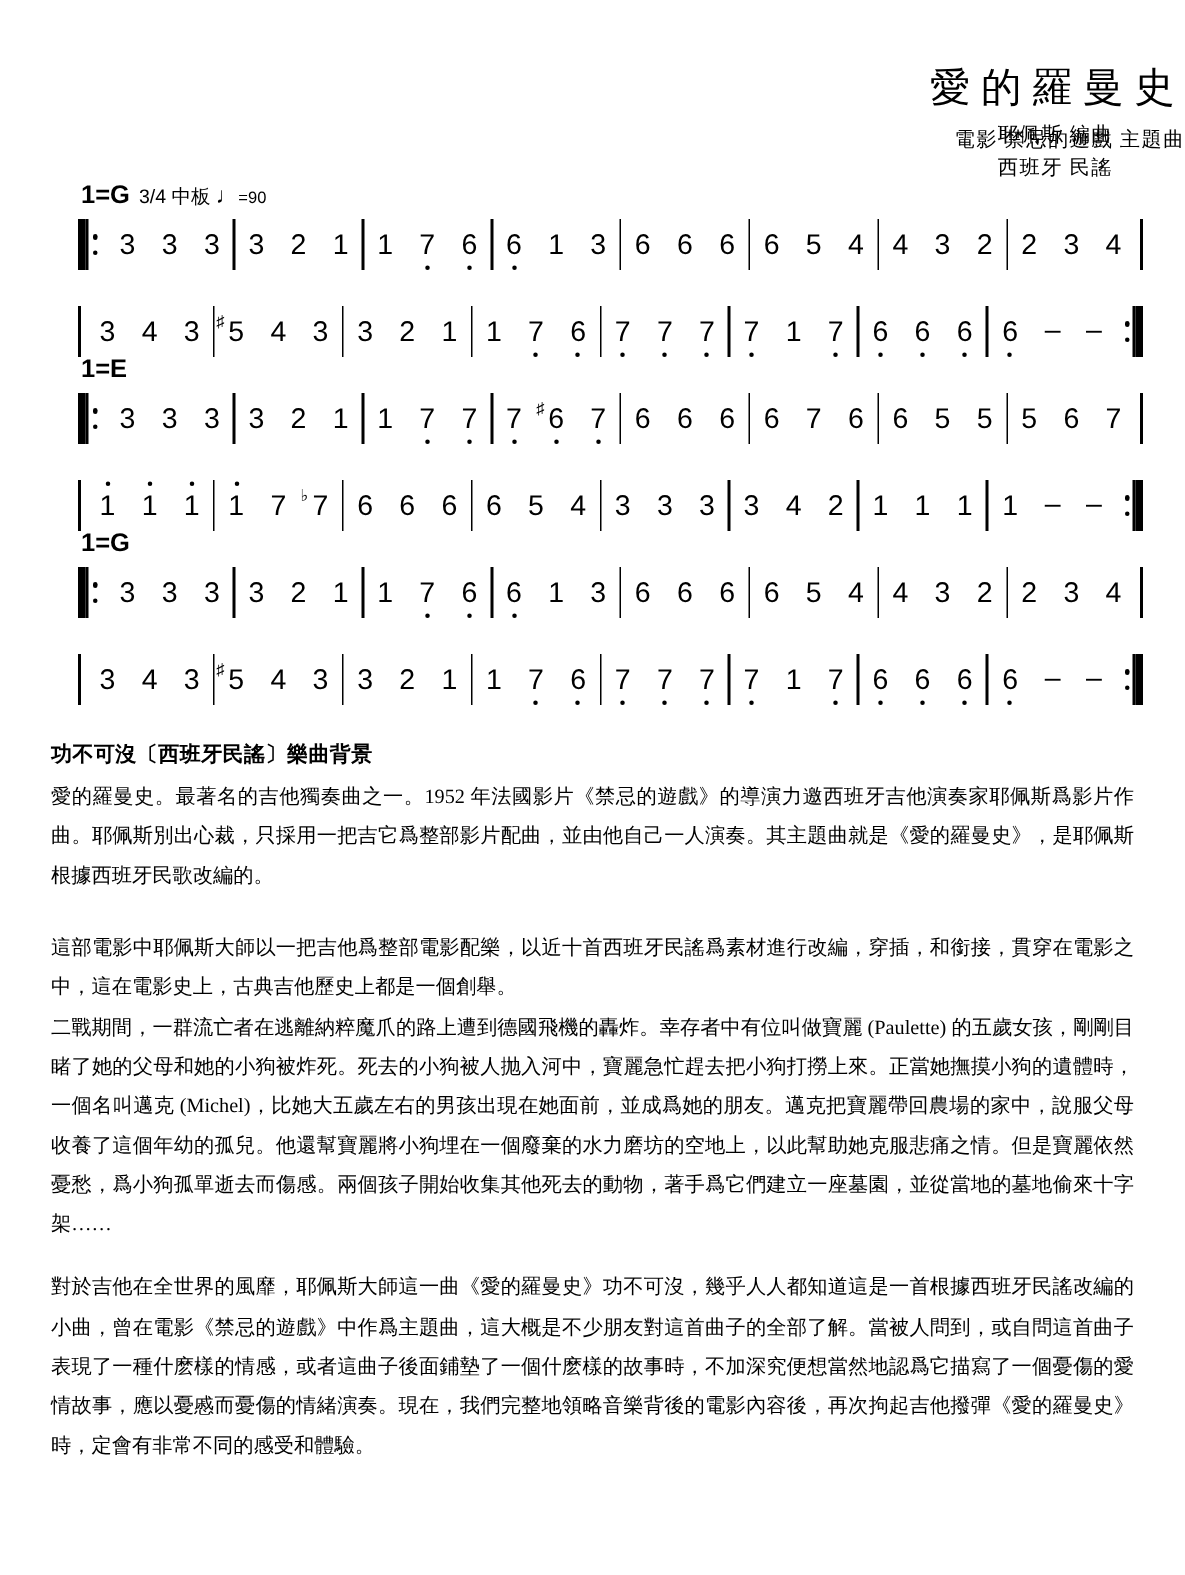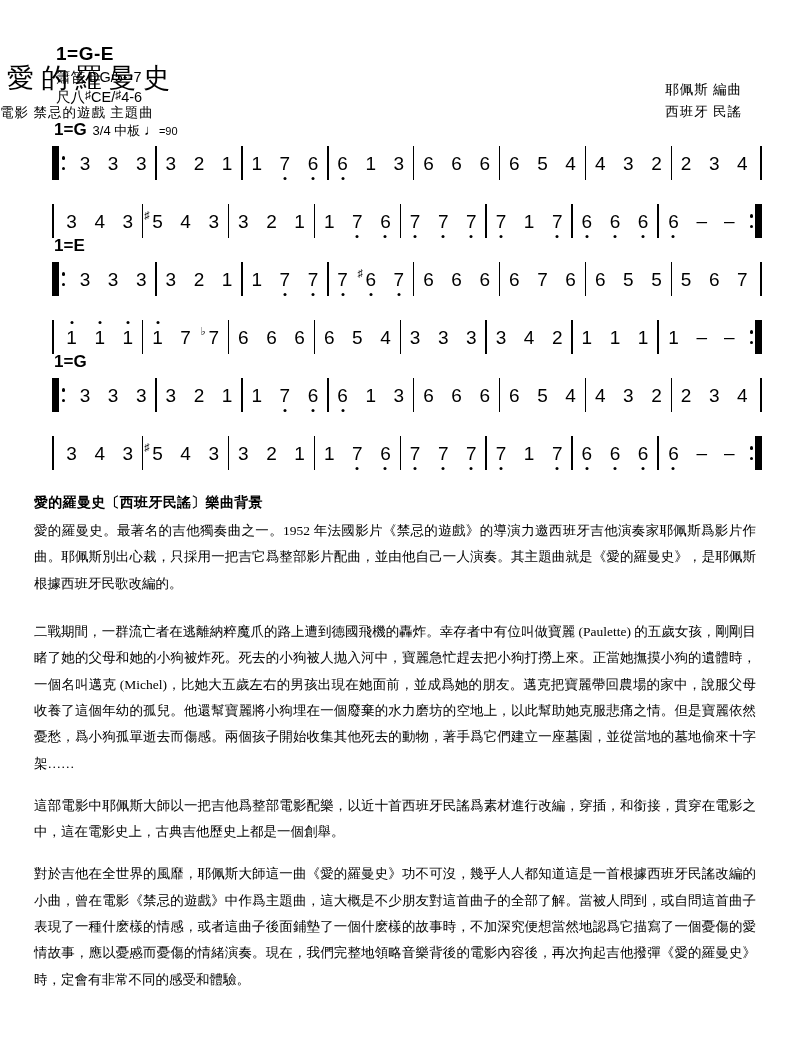--- a/index.html
+++ b/index.html
@@ -45,22 +45,22 @@
     font-size: 14.5px;
     white-space: nowrap;
     margin-top: 2px;
   }
   .flat { font-size: 12px; vertical-align: 3px; }
   .sharp { font-size: 12px; vertical-align: 3px; }
 
   .title-block {
     position: absolute;
     left: 0; right: 0;
-    top: 60px;
-    text-align: left;
+    top: 40px;
+    text-align: right;
   }
   .doc-title {
     font-family: "Liberation Serif", serif;
     font-size: 27px;
     letter-spacing: 7px;
     font-weight: normal;
     margin: 0;
     padding-left: 7px;
   }
   .doc-subtitle {
@@ -227,25 +227,20 @@
   }
   .para { margin-top: 16px; }
 </style>
 </head>
 <body>
 
 <div class="page">
 
   <div class="header">
 
-    <div class="key-block">
-      <div class="key-main">1=G-E</div>
-      <div class="key-sub"><span>簫笛 DG/5-</span><span class="flat">♭</span><span>7</span></div>
-      <div class="key-sub"><span>尺八</span><span class="sharp">♯</span><span>CE/</span><span class="sharp">♯</span><span>4-6</span></div>
-    </div>
 
     <div class="title-block">
       <div class="doc-title">愛的羅曼史</div>
       <div class="doc-subtitle">電影 禁忌的遊戲 主題曲</div>
     </div>
 
     <div class="credits">
       <div>耶佩斯 編曲</div>
       <div>西班牙 民謠</div>
     </div>
@@ -625,23 +620,23 @@
             <span class="thinbar"></span>
             <span class="thickbar"></span>
           </span>
         </div>
       </div>
     </div>
 
 
   <div id="sections">
       <div class="section">
-        <div class="section-heading">愛的羅曼史〔西班牙民謠〕樂曲背景</div>
+        <div class="section-heading">功不可沒〔西班牙民謠〕樂曲背景</div>
         <div class="section-body">愛的羅曼史。最著名的吉他獨奏曲之一。1952 年法國影片《禁忌的遊戲》的導演力邀西班牙吉他演奏家耶佩斯爲影片作曲。耶佩斯別出心裁，只採用一把吉它爲整部影片配曲，並由他自己一人演奏。其主題曲就是《愛的羅曼史》，是耶佩斯根據西班牙民歌改編的。</div>
       </div>
       <div class="section">
+        <div class="section-body para">這部電影中耶佩斯大師以一把吉他爲整部電影配樂，以近十首西班牙民謠爲素材進行改編，穿插，和銜接，貫穿在電影之中，這在電影史上，古典吉他歷史上都是一個創舉。</div>
         <div class="section-body">二戰期間，一群流亡者在逃離納粹魔爪的路上遭到德國飛機的轟炸。幸存者中有位叫做寶麗 (Paulette) 的五歲女孩，剛剛目睹了她的父母和她的小狗被炸死。死去的小狗被人抛入河中，寶麗急忙趕去把小狗打撈上來。正當她撫摸小狗的遺體時，一個名叫邁克 (Michel)，比她大五歲左右的男孩出現在她面前，並成爲她的朋友。邁克把寶麗帶回農場的家中，說服父母收養了這個年幼的孤兒。他還幫寶麗將小狗埋在一個廢棄的水力磨坊的空地上，以此幫助她克服悲痛之情。但是寶麗依然憂愁，爲小狗孤單逝去而傷感。兩個孩子開始收集其他死去的動物，著手爲它們建立一座墓園，並從當地的墓地偷來十字架……</div>
-        <div class="section-body para">這部電影中耶佩斯大師以一把吉他爲整部電影配樂，以近十首西班牙民謠爲素材進行改編，穿插，和銜接，貫穿在電影之中，這在電影史上，古典吉他歷史上都是一個創舉。</div>
         <div class="section-body para">對於吉他在全世界的風靡，耶佩斯大師這一曲《愛的羅曼史》功不可沒，幾乎人人都知道這是一首根據西班牙民謠改編的小曲，曾在電影《禁忌的遊戲》中作爲主題曲，這大概是不少朋友對這首曲子的全部了解。當被人問到，或自問這首曲子表現了一種什麽樣的情感，或者這曲子後面鋪墊了一個什麽樣的故事時，不加深究便想當然地認爲它描寫了一個憂傷的愛情故事，應以憂慼而憂傷的情緒演奏。現在，我們完整地領略音樂背後的電影內容後，再次拘起吉他撥彈《愛的羅曼史》時，定會有非常不同的感受和體驗。</div>
       </div>
     </div>
 
 </div>
 
 </body></html>

